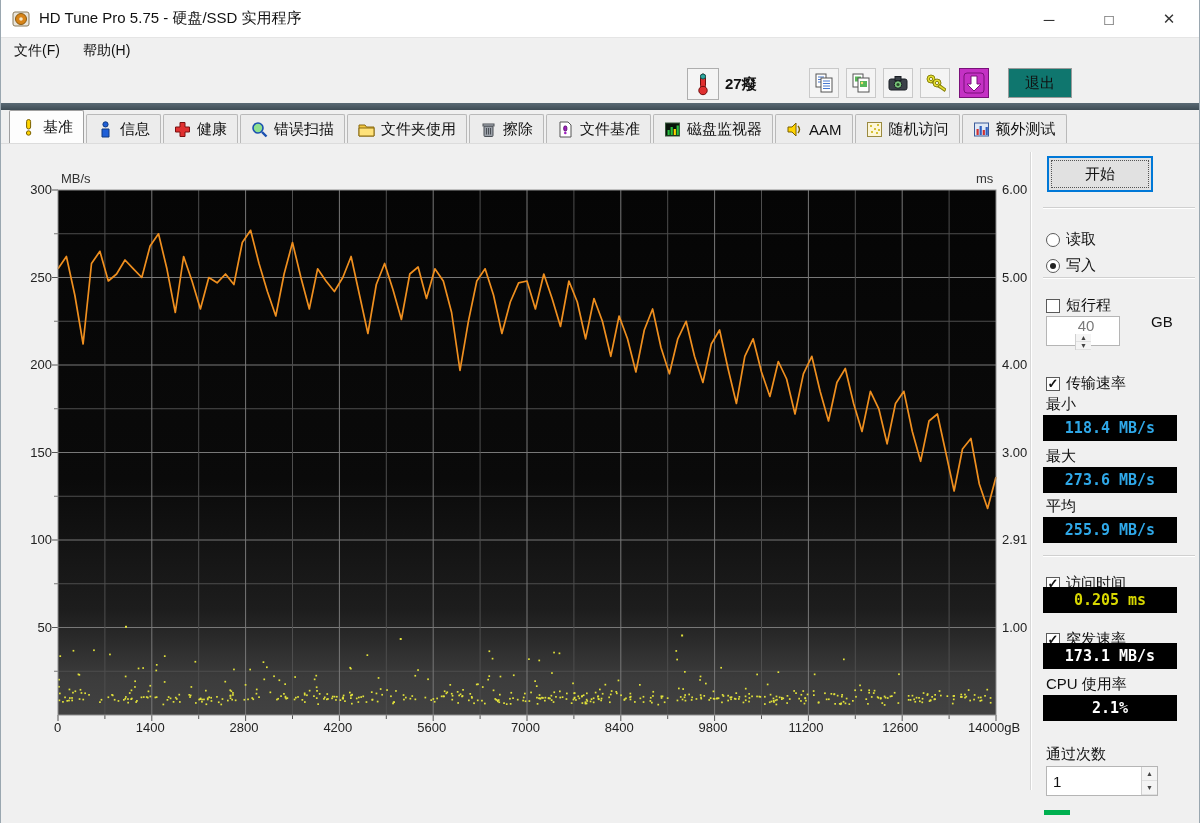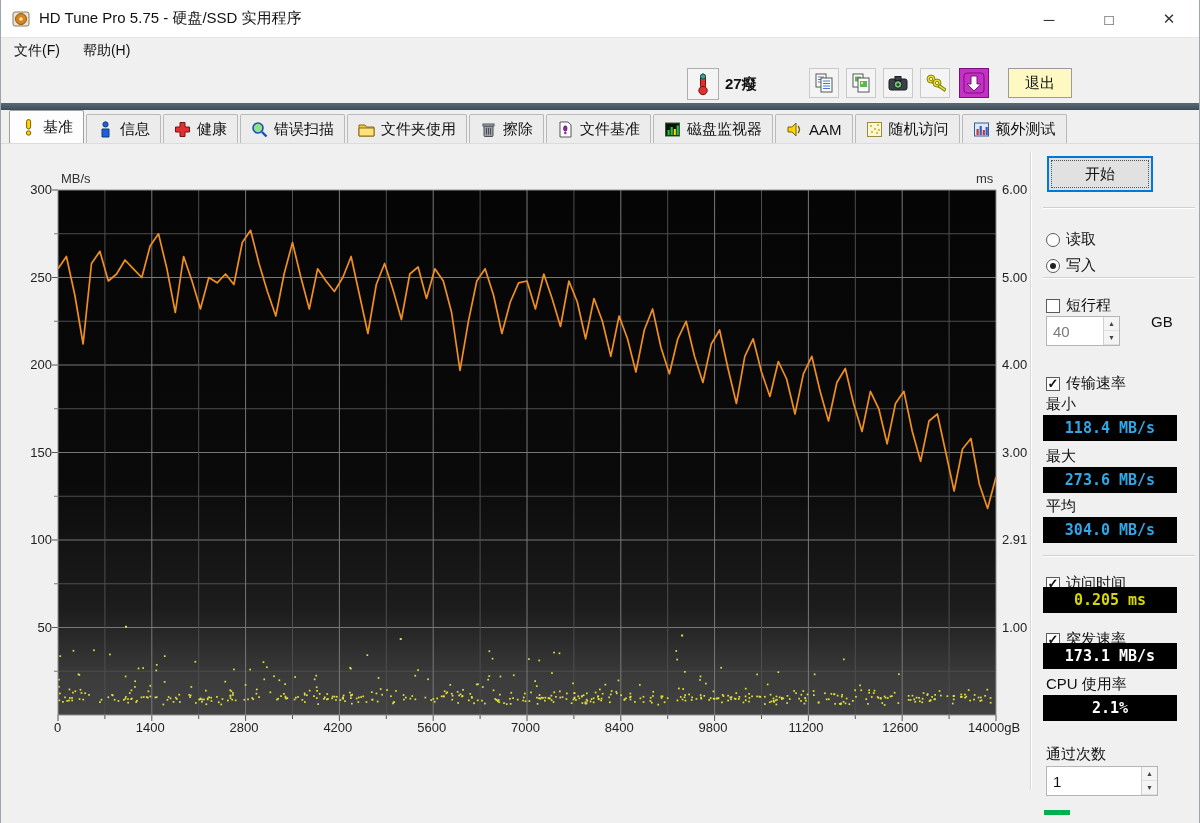--- a/index.html
+++ b/index.html
@@ -22,21 +22,21 @@
   .toolbar{position:absolute;left:0;top:63px;width:100%;height:40px;background:#f0f0f0;}
   .drive-select{position:absolute;left:14px;top:7px;width:648px;height:28px;background:#fff;
                 border:1px solid #7a7a7a;display:flex;align-items:center;padding:0 8px;
                 font-family:"DejaVu Sans Mono",monospace;font-size:14px;color:#111;}
   .drive-chevron{position:absolute;right:8px;top:9px;}
   .temp-btn{position:absolute;left:686px;top:5px;width:32px;height:32px;background:#f4f4f4;
             border:1px solid #aeaeae;display:flex;align-items:center;justify-content:center;}
   .temp-text{position:absolute;left:724px;top:12px;font-size:15px;font-weight:bold;color:#111;}
   .tool-btn{position:absolute;top:5px;width:30px;height:30px;background:#f4f4f4;
             border:1px solid #c9c9c9;display:flex;align-items:center;justify-content:center;}
-  .exit-btn{position:absolute;left:1007px;top:5px;width:64px;height:30px;background:#fef9c3;
+  .exit-btn{position:absolute;left:1007px;top:5px;width:64px;height:30px;background:#0f766e;
             border:1px solid #9a9a9a;display:flex;align-items:center;justify-content:center;
             font-size:15px;color:#111;}
   
   .band{position:absolute;left:0;top:103px;width:100%;height:7px;
         background:linear-gradient(180deg,#5a6a74,#3e4c55);}
   
   .tabstrip{position:absolute;left:0;top:110px;width:100%;height:34px;background:#f0f0f0;
             display:flex;align-items:flex-end;padding-left:8px;border-bottom:1px solid #dcdcdc;}
   .tab{height:29px;display:flex;align-items:center;gap:6px;padding:0 10px;font-size:15px;color:#111;
        border:1px solid #b9b9b9;border-bottom:none;background:#ececec;margin-right:2px;
@@ -926,39 +926,39 @@
     <div class="radio-row" style="top:100px;">
       <span class="radio sel"></span>
       <span>写入</span>
     </div>
     <div class="psep" style="top:129px;"></div>
 
     <div class="check-row" style="top:140px;">
       <span class="cbox"></span>
       <span>短行程</span>
     </div>
-    <div class="spin" style="left:5px;top:168px;width:74px;height:30px;">
+    <div class="spin" style="left:5px;top:168px;width:74px;height:30px;flex-direction:column;">
       <span class="val" style="color:#7a7a7a;">40</span>
       <span class="btns">
         <span class="sb">▲</span>
         <span class="sb">▼</span>
       </span>
     </div>
     <div class="gb-label" style="top:165px;">GB</div>
 
     <div class="check-row" style="top:218px;">
       <span class="cbox">✓</span>
       <span>传输速率</span>
     </div>
     <div class="plabel" style="top:247px;">最小</div>
     <div class="vbox" style="top:267px;color:#2fa8e8;">118.4 MB/s</div>
     <div class="plabel" style="top:299px;">最大</div>
     <div class="vbox" style="top:319px;color:#2fa8e8;">273.6 MB/s</div>
     <div class="plabel" style="top:349px;">平均</div>
-    <div class="vbox" style="top:369px;color:#2fa8e8;">304.0 MB/s</div>
+    <div class="vbox" style="top:369px;color:#2fa8e8;">255.9 MB/s</div>
     <div class="psep" style="top:407px;"></div>
 
     <div class="check-row" style="top:418px;">
       <span class="cbox">✓</span>
       <span>访问时间</span>
     </div>
     <div class="vbox" style="top:439px;color:#d8d800;">0.205 ms</div>
 
     <div class="check-row" style="top:474px;">
       <span class="cbox">✓</span>

